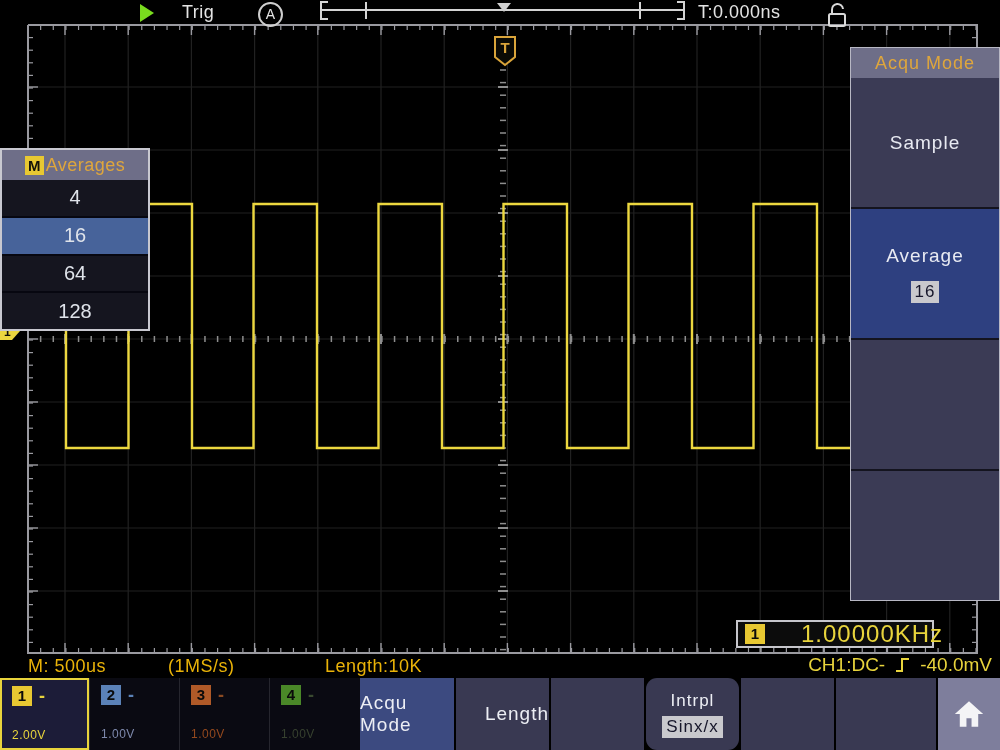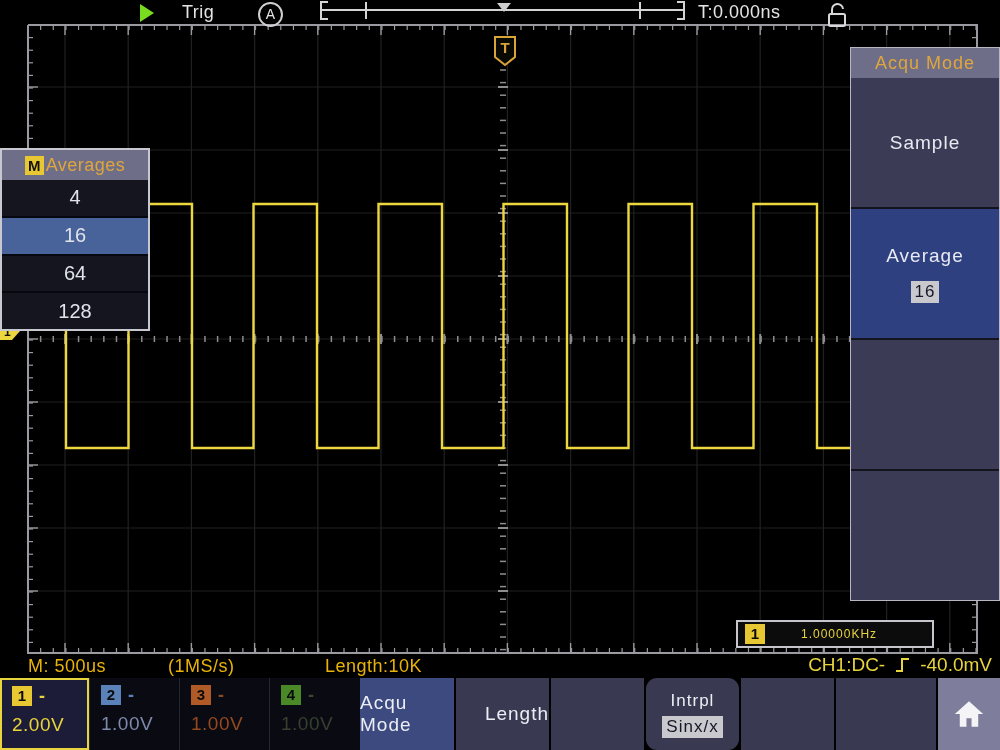--- a/index.html
+++ b/index.html
@@ -28,32 +28,32 @@
   .panel-btn{flex:1;display:flex;flex-direction:column;align-items:center;justify-content:center;
              gap:14px;border-bottom:2px solid #14141f;color:#e8eaf2;font-size:19px;letter-spacing:1px;}
   .panel-btn:last-child{border-bottom:none;}
   .panel-btn.sel{background:#2e4080;}
   .value-chip{background:#c9c9cd;color:#16162a;font-size:17px;padding:1px 4px;line-height:20px;}
   
   .freq-box{left:736px;top:620px;width:198px;height:28px;background:#0c0c0c;border:2px solid #c6c6cc;
             box-sizing:border-box;display:flex;align-items:center;z-index:6;}
   .ch-badge{width:20px;height:20px;font-size:15px;font-weight:bold;color:#0a0a0a;
             text-align:center;line-height:20px;flex:none;}
-  .freq-val{color:#e8d43c;font-size:12px;letter-spacing:1px;margin-left:36px;}
+  .freq-val{color:#e8d43c;font-size:24px;letter-spacing:1px;margin-left:36px;}
   
   .status{color:#eab308;font-size:18px;letter-spacing:0.5px;top:656px;z-index:6;}
   .trig-info{display:flex;align-items:center;gap:10px;color:#e8d43c;font-size:19px;}
   
   .chan-bar{left:0;top:678px;width:360px;height:72px;background:#0a0a12;z-index:6;}
   .chan-box{position:absolute;top:0;height:72px;width:89px;box-sizing:border-box;padding:5px 0 0 11px;}
   .chan-box.dim{border-left:1px solid #26262e;}
   .chan-box.sel{background:#1c1c38;border:2px solid #e8d43c;padding:4px 0 0 10px;}
   .chan-row{display:flex;align-items:center;gap:7px;height:24px;}
   .chan-dash{font-size:18px;font-weight:bold;}
-  .chan-val{font-size:19px;letter-spacing:0.5px;margin-top:6px;}
+  .chan-val{font-size:12px;letter-spacing:0.5px;margin-top:20px;}
   
   .menu-btn{position:absolute;top:678px;height:72px;background:#393952;display:flex;flex-direction:column;
             align-items:center;justify-content:center;gap:5px;color:#eceef4;font-size:19px;letter-spacing:1px;z-index:6;}
   .menu-btn.sel{background:#3c4a80;}
   .home-btn{position:absolute;top:678px;left:938px;width:62px;height:72px;background:#7e7e9c;
             display:flex;align-items:center;justify-content:center;z-index:6;}
 </style>
 </head>
 <body>
 

